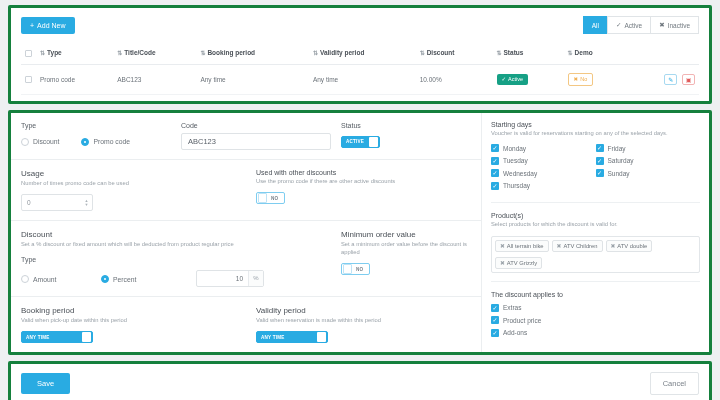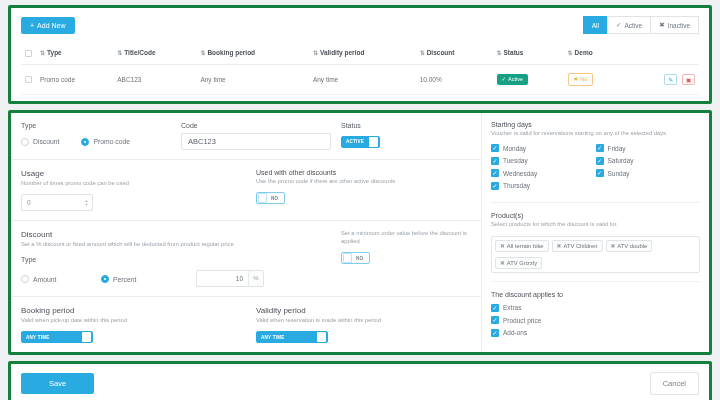--- a/index.html
+++ b/index.html
@@ -131,21 +131,21 @@
   .tag-box { border: 1px solid #e2e6e9; border-radius: 2px; padding: 3px 3px 1px 3px; background: #fff;
              display: flex; flex-wrap: wrap; gap: 3px; }
   .tag { border: 1px solid #dfe3e6; background: #fbfcfc; border-radius: 2px;
          font-size: 5.8px; color: #6b7279; padding: 2px 4px; margin-bottom: 2px; white-space: nowrap; }
   .tag .x { color: #9aa2a9; margin-right: 2px; }
 
   
   .footer-card { margin-top: 6px; display: flex; align-items: center; justify-content: space-between;
                  padding: 8px 10px; }
   .btn-save { background: #29abe2; color: #fff; border: none; border-radius: 2px;
-              font-size: 7.5px; padding: 6px 28px; cursor: pointer; font-family: inherit; }
+              font-size: 7.5px; padding: 6px 16px; cursor: pointer; font-family: inherit; }
   .btn-cancel { background: #fff; color: #7b828a; border: 1px solid #e0e4e7; border-radius: 2px;
                 font-size: 7.5px; padding: 6px 12px; cursor: pointer; font-family: inherit; }
 </style>
 </head>
 <body>
 
 <div class="page">
 
   <div class="card list-card">
 
@@ -310,20 +310,21 @@
                 <span class="radio-txt">Percent</span>
               </div>
               <div class="pct-wrap" style="margin-top:5px">
                 <span class="val">10</span>
                 <span class="suffix">%</span>
               </div>
             </div>
           </div>
 
           <div style="flex:1">
+            <div class="h-title">Minimum order value</div>
             <div class="h-sub">Set a minimum order value before the discount is applied</div>
             <div class="tgl tgl-off">
               <span class="t-knob"></span>
               <span class="t-lbl">NO</span>
             </div>
           </div>
         </div>
       </div>
 
       <div class="sec">

